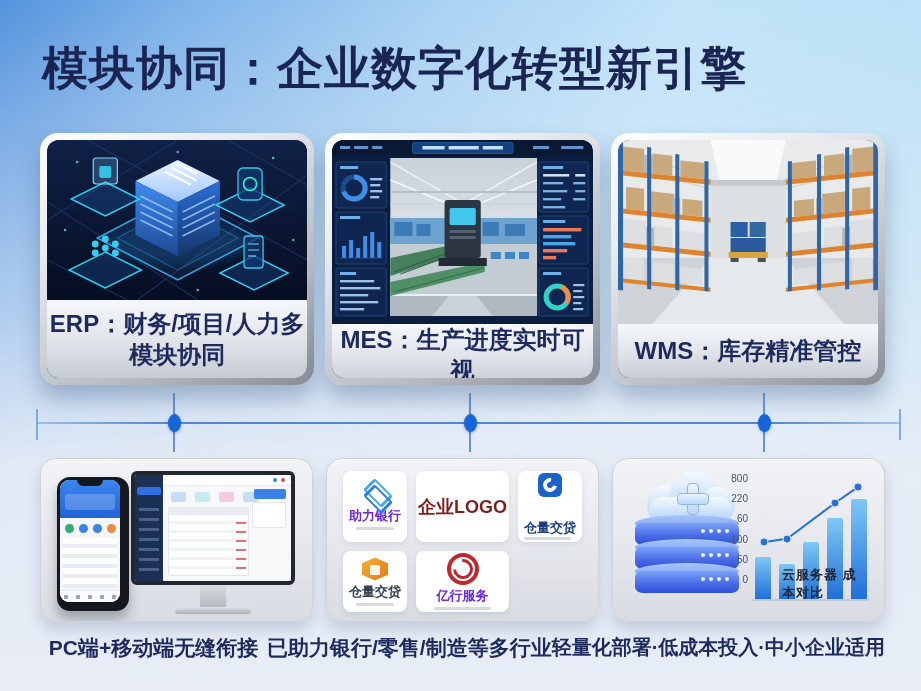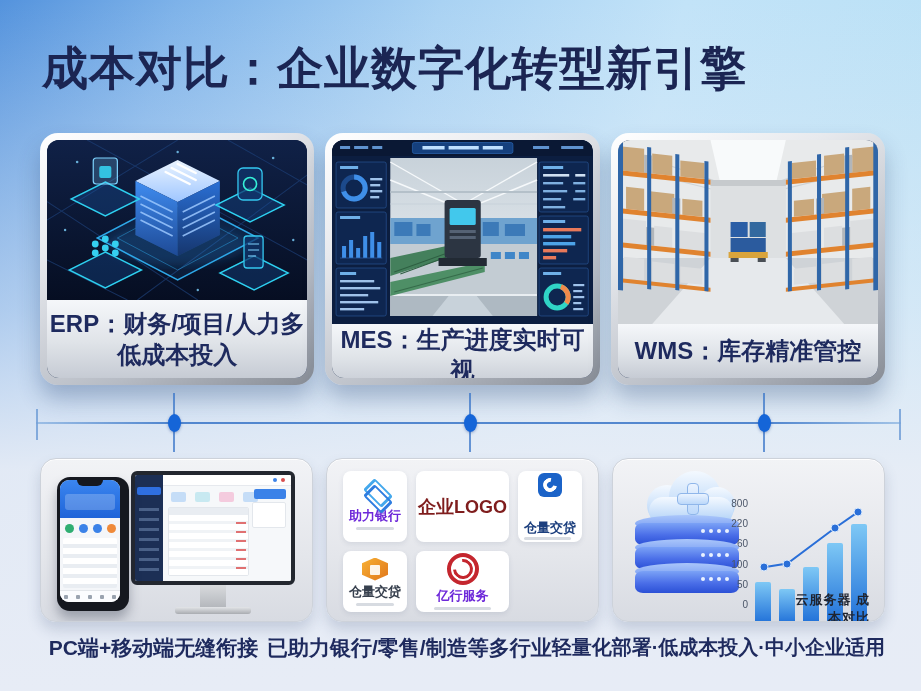--- a/index.html
+++ b/index.html
@@ -102,36 +102,36 @@
   .plus:before{left:10px;top:0;width:10px;height:30px;}
   .plus:after{left:0;top:10px;width:30px;height:10px;}
   .db{position:absolute;left:8px;top:52px;width:104px;}
   .db .disk{position:relative;width:104px;height:30px;margin-top:-6px;}
   .db .disk .body{position:absolute;left:0;top:8px;width:104px;height:22px;border-radius:8px/6px;
     background:linear-gradient(180deg,#7ba2f6 0%,#4a6ee8 55%,#2b50d6 100%);}
   .db .disk .top{position:absolute;left:0;top:0;width:104px;height:17px;border-radius:50%;
     background:linear-gradient(180deg,#aac6fa,#6f95f2);}
   .db .disk .dots{position:absolute;right:10px;top:14px;display:flex;gap:4px;z-index:2;}
   .db .disk .dots i{width:4px;height:4px;border-radius:50%;background:#eaf2ff;}
-  .chart{position:absolute;right:14px;top:14px;width:150px;height:128px;display:flex;margin-top:25px;}
+  .chart{position:absolute;right:14px;top:14px;width:150px;height:128px;display:flex;}
   .yticks{width:28px;display:flex;flex-direction:column;justify-content:space-between;
     align-items:flex-end;padding:0 4px 16px 0;font-size:10px;color:#4a5568;}
   .plot{flex:1;position:relative;border-bottom:2px solid #c3cbd6;}
   .bars{position:absolute;inset:0;display:flex;align-items:flex-end;justify-content:space-between;padding:0 3px;}
   .bar{width:16px;border-radius:2px 2px 0 0;background:linear-gradient(180deg,#7ec8f5,#1f6fd8);}
   .linesvg{position:absolute;inset:0;width:100%;height:100%;}
   .ldot{position:absolute;width:7px;height:7px;border-radius:50%;background:#2a6fd8;border:1px solid #dbeafc;transform:translate(-50%,-50%);}
-  .xlabel{position:absolute;left:30px;right:0;bottom:-3px;text-align:right;font-size:13px;font-weight:bold;color:#1f2430;letter-spacing:1px;}
+  .xlabel{position:absolute;left:30px;right:0;bottom:-3px;text-align:left;font-size:13px;font-weight:bold;color:#1f2430;letter-spacing:1px;}
 </style>
 </head>
 <body>
 
 <div class="stage">
 
-  <div class="title">成本对比：企业数字化转型新引擎</div>
+  <div class="title">模块协同：企业数字化转型新引擎</div>
 
   <div class="top-row">
 
     <div class="tcard">
       <div class="tcard-in">
         <div class="tmedia" style="height:160px">
           <svg viewBox="0 0 259 160" preserveAspectRatio="none">
             <defs>
               <linearGradient id="ebg" x1="0" y1="0" x2="0" y2="1">
                 <stop offset="0" stop-color="#102147"></stop>
@@ -214,21 +214,21 @@
             <rect x="196" y="96" width="19" height="32" rx="3" fill="rgba(16,55,110,.75)" stroke="#35c8f0" stroke-width="1.3"></rect>
             <g stroke="#7fd4ff" stroke-width="1.1">
                 <path d="M200,104 L211,104"></path>
                 <path d="M200,110 L211,110"></path>
                 <path d="M200,116 L208,116"></path>
               </g>
           </svg>
         </div>
         <div class="tcap">
           <span>ERP：财务/项目/人力多</span>
-          <span>低成本投入</span>
+          <span>模块协同</span>
         </div>
       </div>
     </div>
 
     <div class="tcard">
       <div class="tcard-in">
         <div class="tmedia" style="height:184px">
           <svg viewBox="0 0 259 184" preserveAspectRatio="none">
             <defs>
               <linearGradient id="mceil" x1="0" y1="0" x2="0" y2="1">

